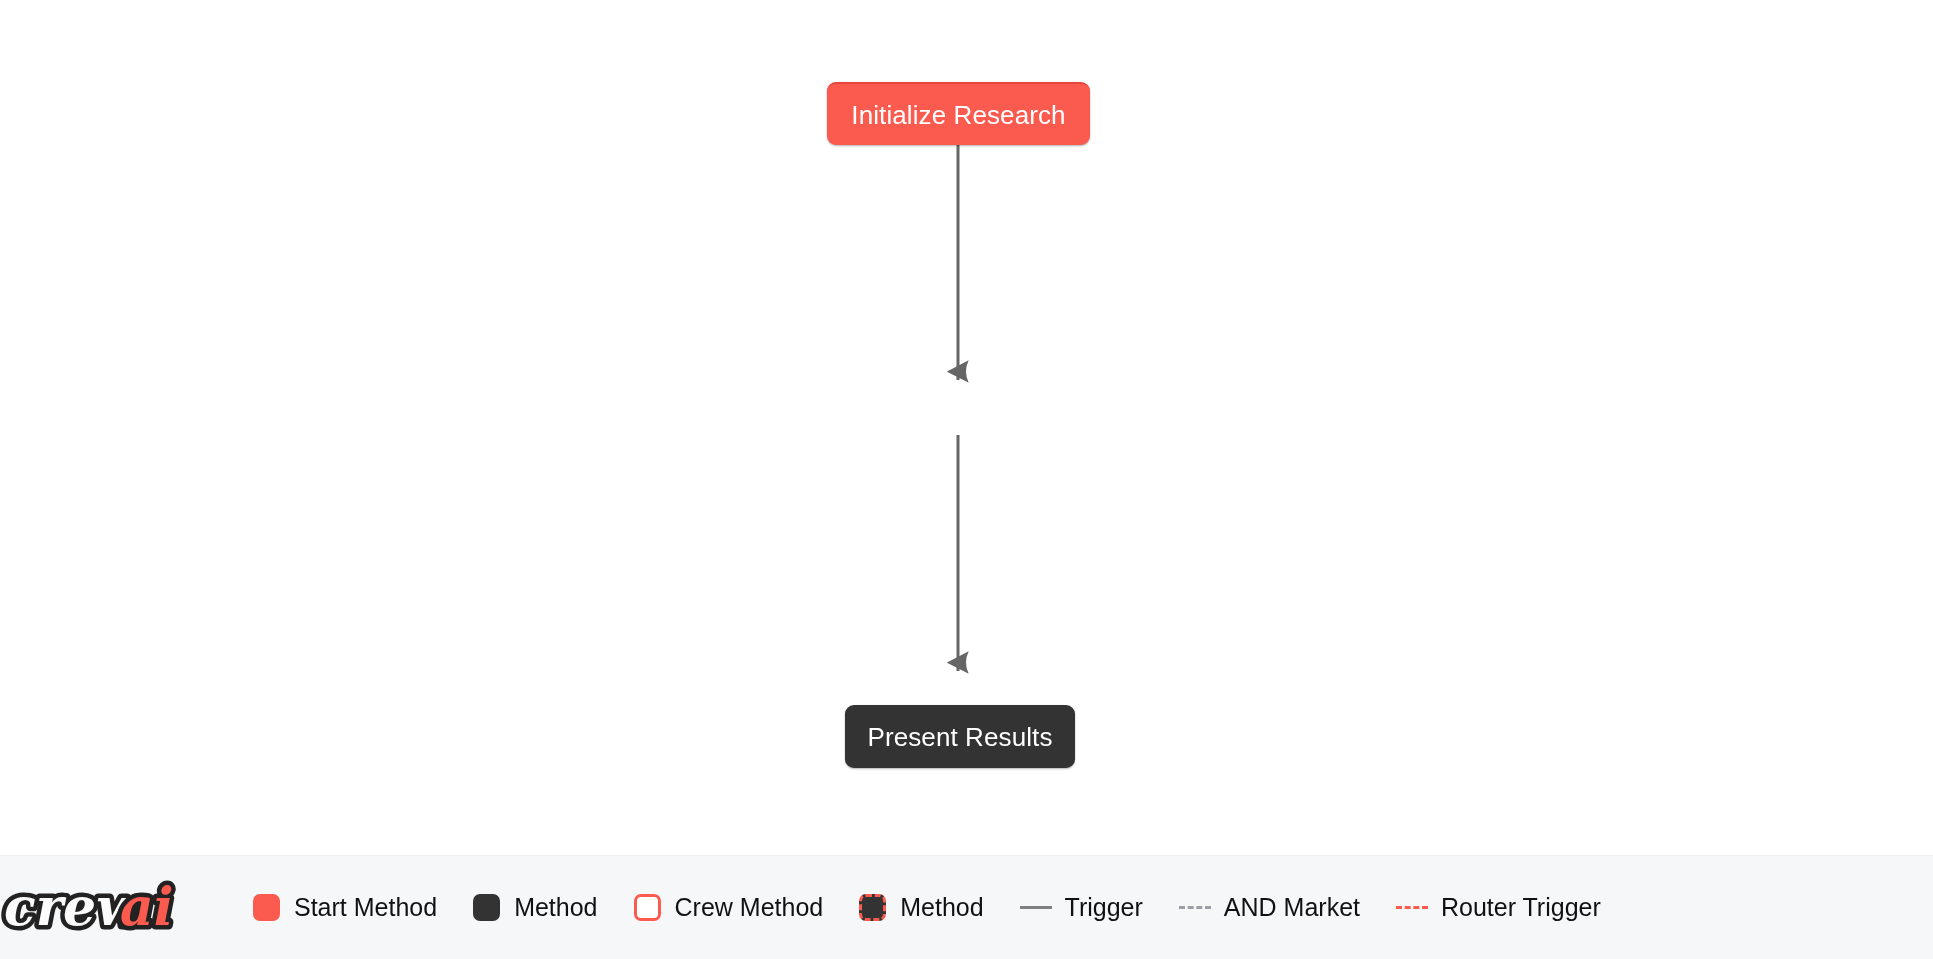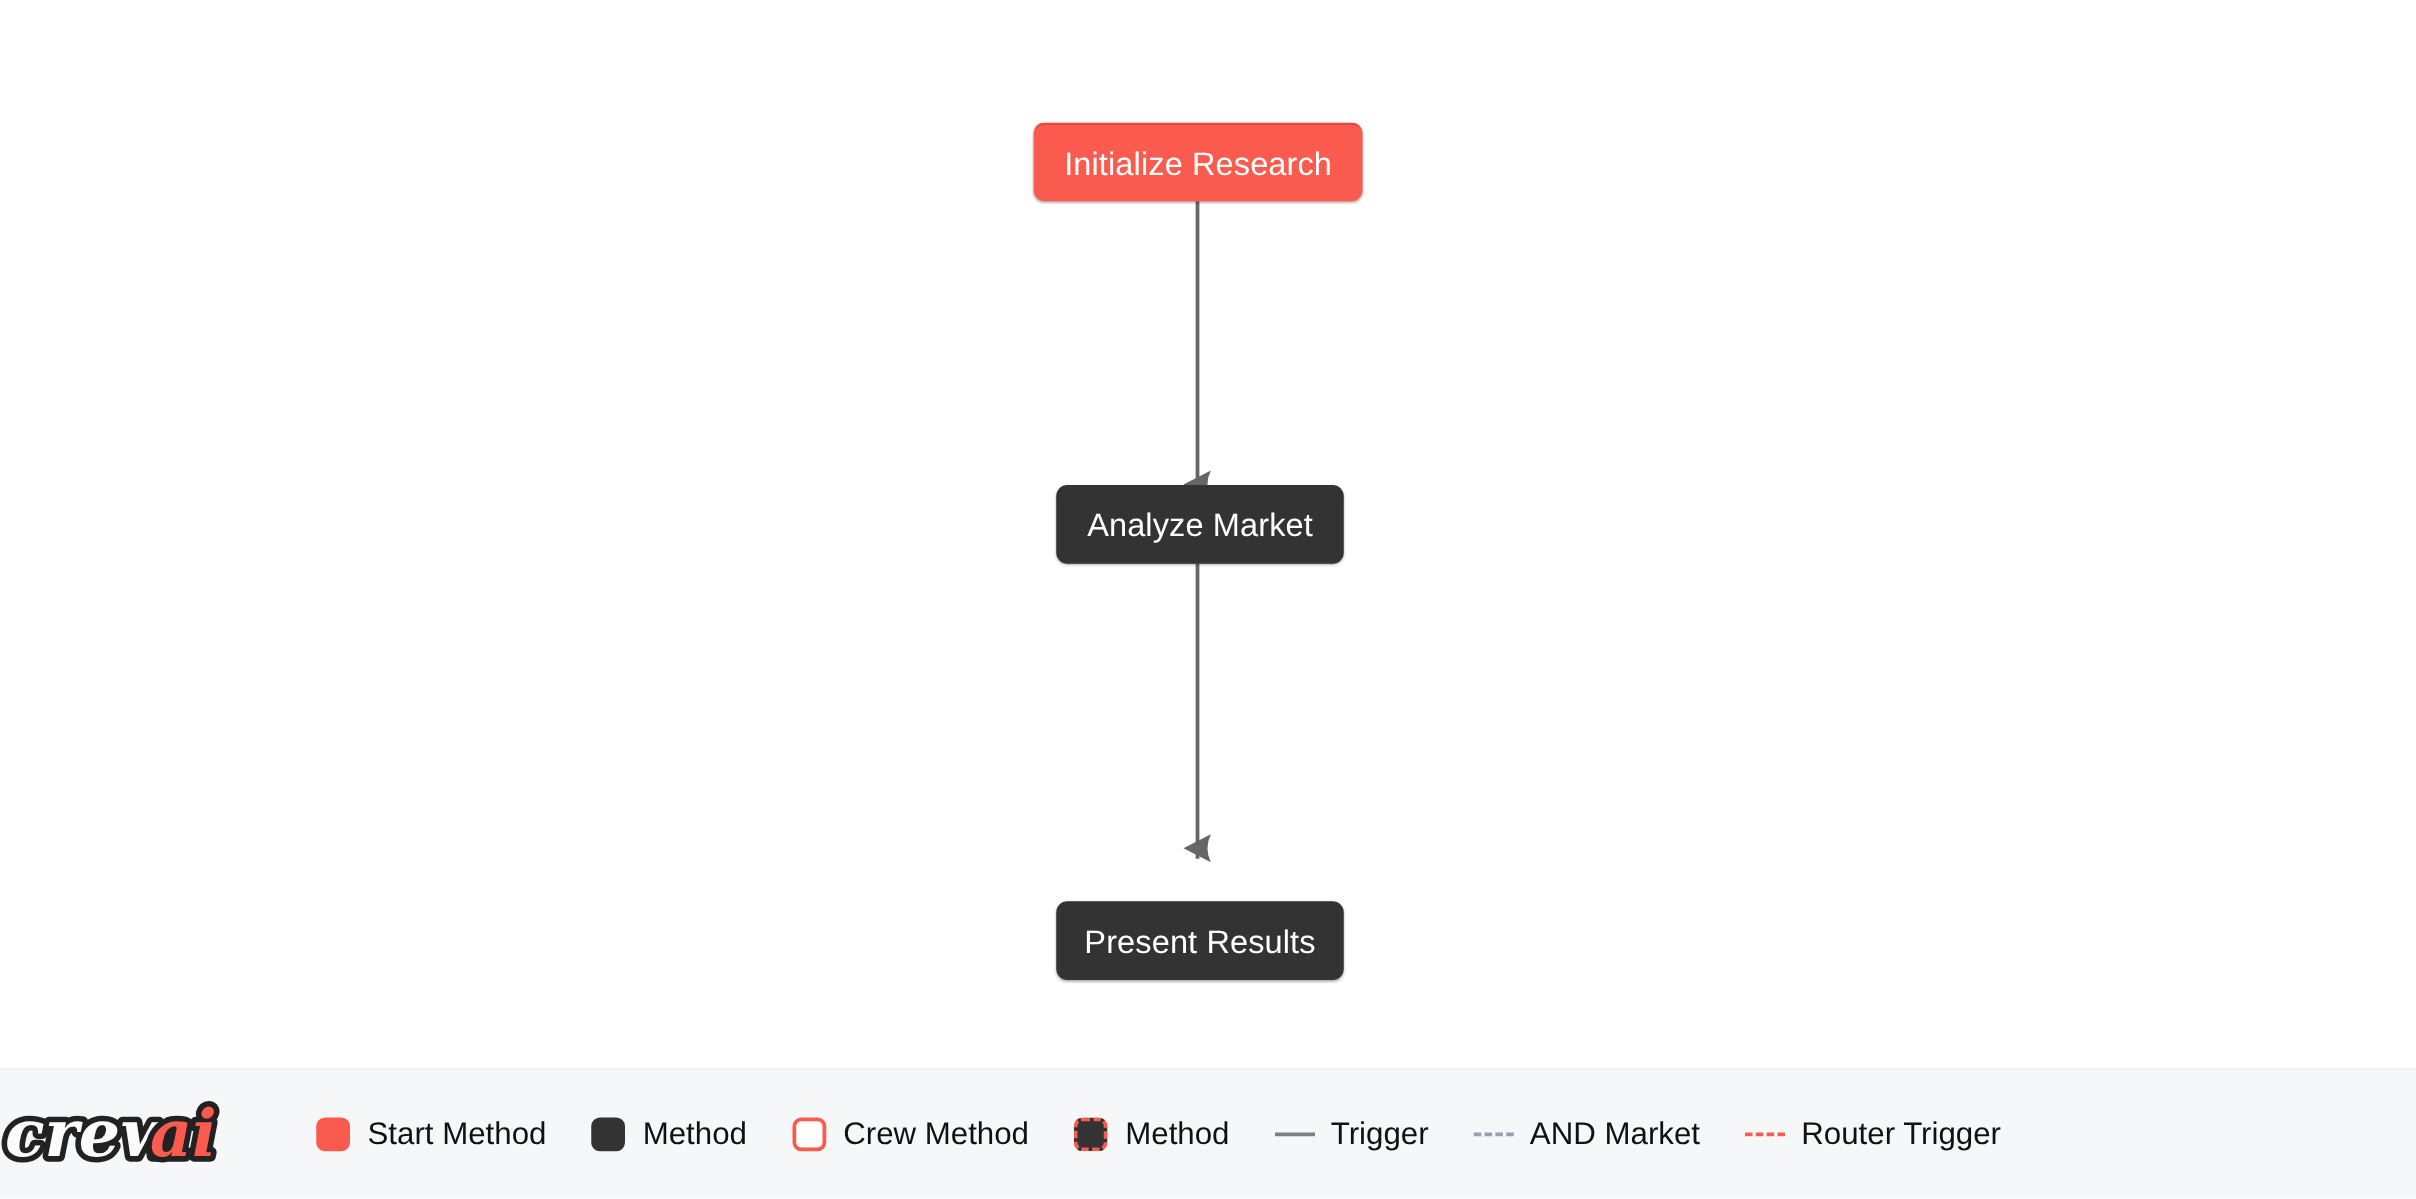--- a/index.html
+++ b/index.html
@@ -18,21 +18,21 @@
     position: relative;
     width: 1933px;
     height: 959px;
     background: #ffffff;
   }
 
   
   #canvas {
     position: absolute;
     left: 0;
-    top: 16px;
+    top: 0;
     width: 1933px;
     height: 855px;
     background: #ffffff;
     overflow: hidden;
   }
 
   #edge-layer {
     position: absolute;
     left: 0;
     top: 0;
@@ -146,23 +146,20 @@
 
       <g>
         <line x1="958" y1="435" x2="958" y2="671" stroke="#666666" stroke-width="3" marker-end="url(#arrow-trigger)"></line>
       </g>
     </svg>
 
     <div class="node node-start" style="left:827px; top:82px; width:263px; height:63px;">
       <span>Initialize Research</span>
     </div>
 
-    <div class="node node-method" style="left:845px; top:372px; width:230px; height:63px;">
-      <span>Analyze Market</span>
-    </div>
 
     <div class="node node-method" style="left:845px; top:663px; width:230px; height:63px;margin-top:42px;">
       <span>Present Results</span>
     </div>
 
   </div>
 
   <div id="legend">
 
     <div class="legend-logo">

